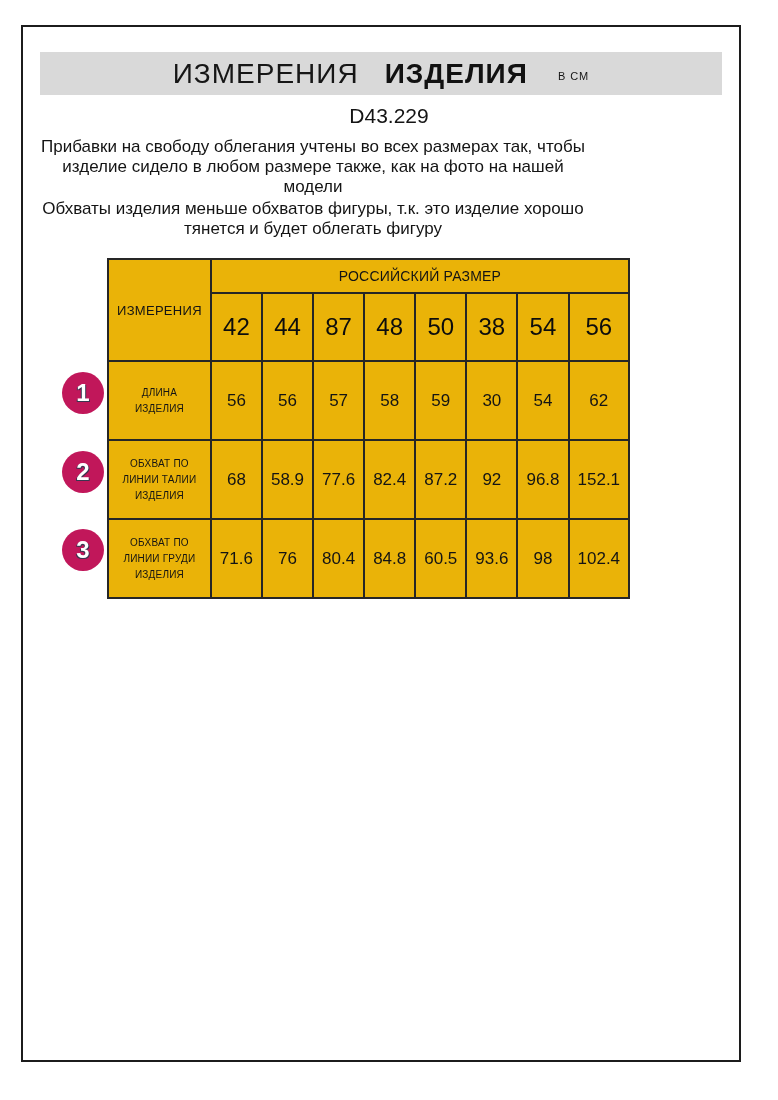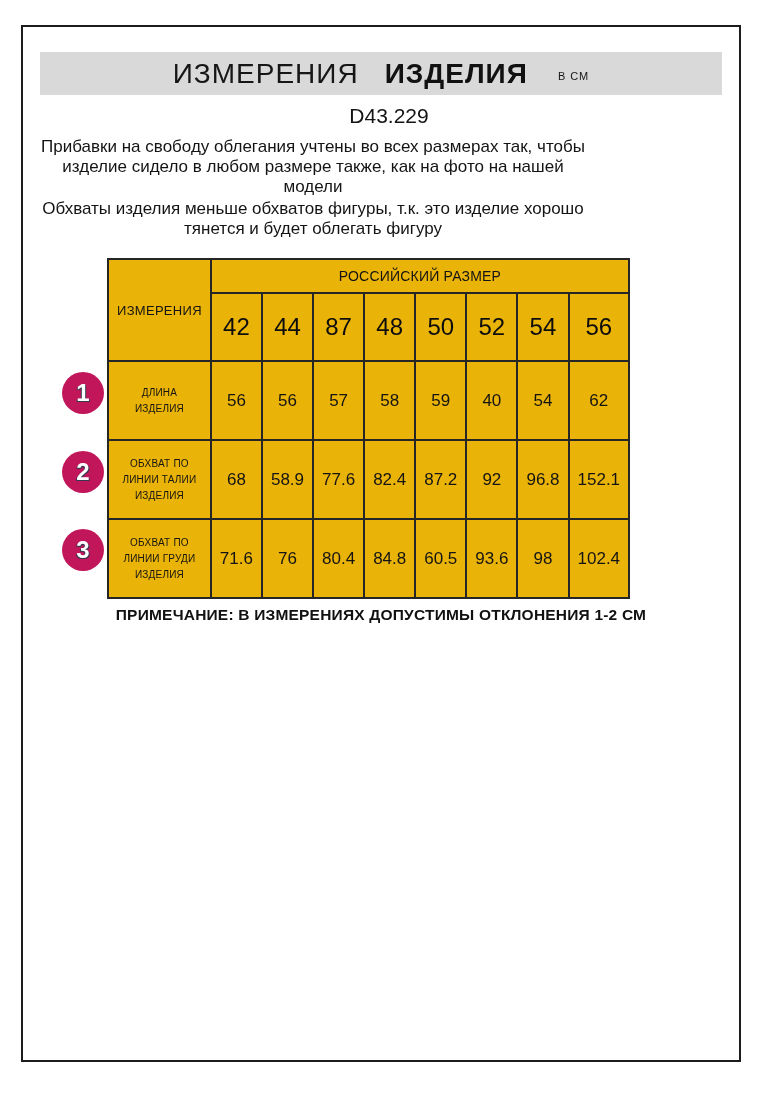--- a/index.html
+++ b/index.html
@@ -175,33 +175,33 @@
       <tr>
         <td class="measure-head" rowspan="2">ИЗМЕРЕНИЯ</td>
         <td class="group-head" colspan="8">РОССИЙСКИЙ РАЗМЕР</td>
       </tr>
       <tr>
         <td class="size-head">42</td>
         <td class="size-head">44</td>
         <td class="size-head">87</td>
         <td class="size-head">48</td>
         <td class="size-head">50</td>
-        <td class="size-head">52</td>
+        <td class="size-head">38</td>
         <td class="size-head">54</td>
         <td class="size-head">56</td>
       </tr>
       <tr>
         <td class="row-label">ДЛИНА
 ИЗДЕЛИЯ</td>
         <td class="value-cell">56</td>
         <td class="value-cell">56</td>
         <td class="value-cell">57</td>
         <td class="value-cell">58</td>
         <td class="value-cell">59</td>
-        <td class="value-cell">40</td>
+        <td class="value-cell">30</td>
         <td class="value-cell">54</td>
         <td class="value-cell">62</td>
       </tr>
       <tr>
         <td class="row-label">ОБХВАТ ПО
 ЛИНИИ ТАЛИИ
 ИЗДЕЛИЯ</td>
         <td class="value-cell">68</td>
         <td class="value-cell">58.9</td>
         <td class="value-cell">77.6</td>
@@ -230,15 +230,14 @@
   <div class="badge badge-1" style="background: rgb(193, 23, 90);">
     <span>1</span>
   </div>
   <div class="badge badge-2" style="background: rgb(193, 23, 90);">
     <span>2</span>
   </div>
   <div class="badge badge-3" style="background: rgb(193, 23, 90);">
     <span>3</span>
   </div>
 
-  <div class="note">ПРИМЕЧАНИЕ: В ИЗМЕРЕНИЯХ ДОПУСТИМЫ ОТКЛОНЕНИЯ 1-2 СМ</div>
 
 </div>
 
 </body></html>

